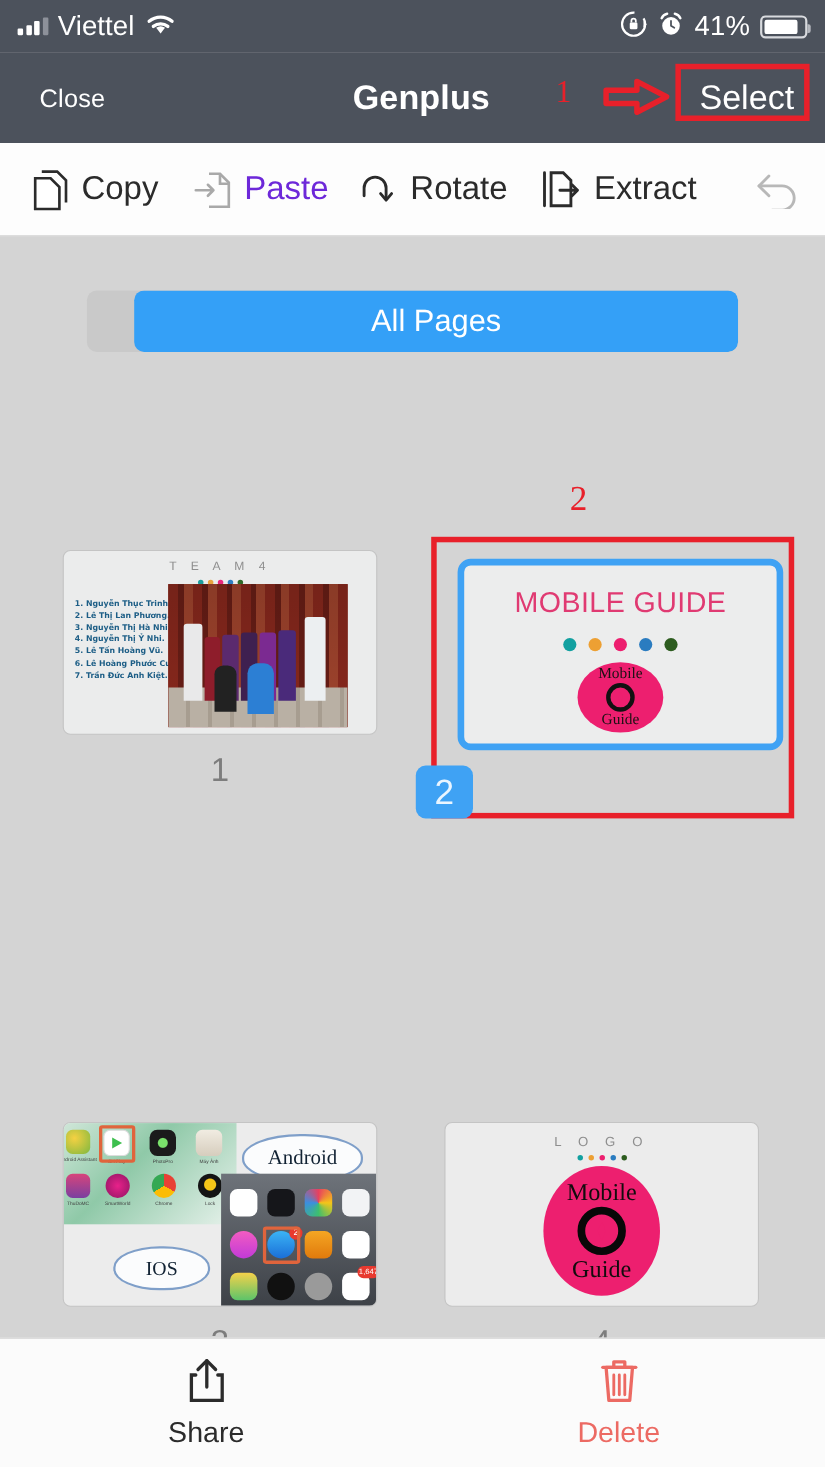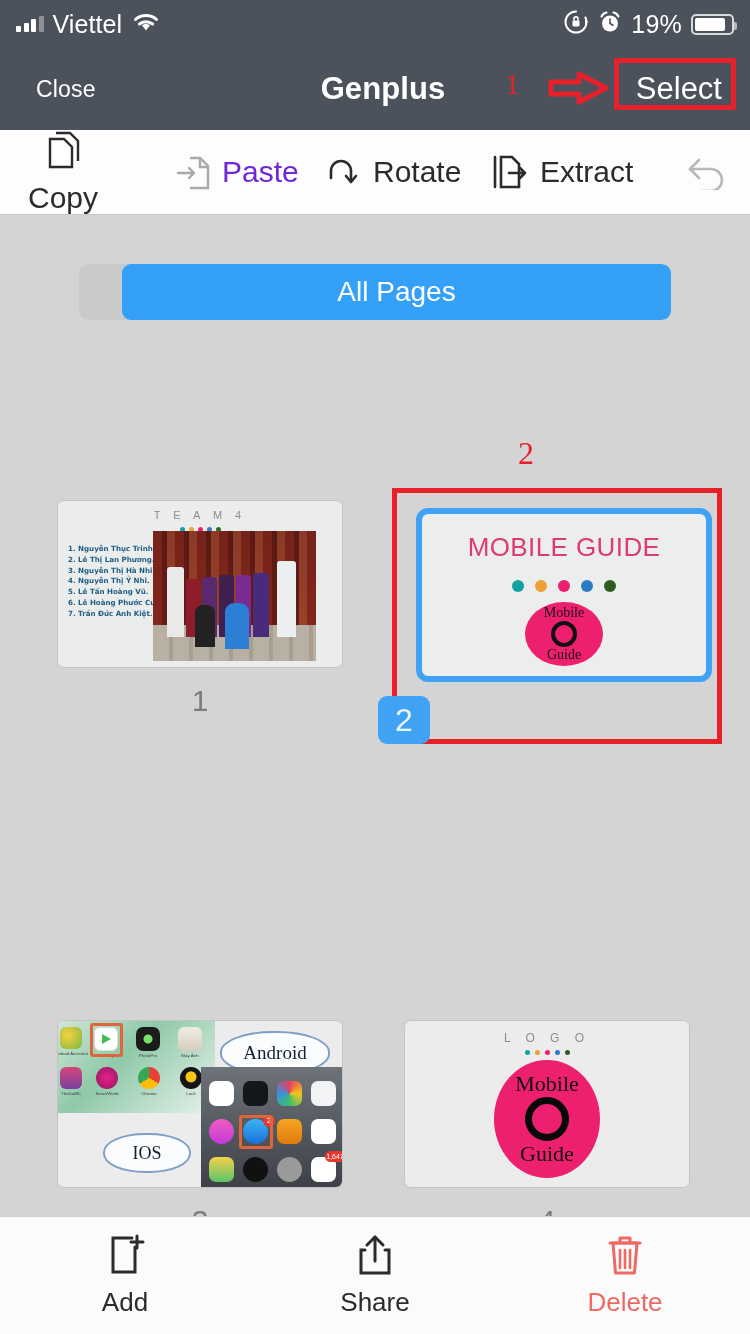--- a/index.html
+++ b/index.html
@@ -73,21 +73,21 @@
   
   .actionbar {
     position: absolute; top: 130px; left: 0; width: 750px; height: 85px;
     background: #fdfdfd; display: flex; align-items: center;
     border-bottom: 1px solid #c8c8c8;
   }
   .act {
     display: flex; align-items: center; gap: 12px;
     font-size: 30px; color: #2b2b2b;
   }
-  .act.copy   { position: absolute; left: 28px; flex-direction: column; }
+  .act.copy   { position: absolute; left: 28px; }
   .act.paste  { position: absolute; left: 176px; color: #6d28d9; }
   .act.rotate { position: absolute; left: 325px; }
   .act.extract{ position: absolute; left: 492px; }
   .act.undo   { position: absolute; left: 686px; }
   .act svg { display: block; }
 
   
   .segwrap {
     position: absolute; top: 264px; left: 79px;
     width: 592px; height: 56px;
@@ -255,21 +255,21 @@
           <path d="M22 10l3 3-3 3z" fill="#fff"></path>
         </svg>
       </span>
       <span>
         <svg width="24" height="24" viewBox="0 0 24 24">
           <circle cx="12" cy="13.5" r="8" fill="#fff"></circle>
           <path d="M12 9v4.5l3 1.8" stroke="#4c525c" stroke-width="1.6" fill="none" stroke-linecap="round"></path>
           <path d="M3.5 6.5a7 7 0 0 1 5-4M20.5 6.5a7 7 0 0 0-5-4" stroke="#fff" stroke-width="2.2" fill="none" stroke-linecap="round"></path>
         </svg>
       </span>
-      <span class="pct">19%</span>
+      <span class="pct">41%</span>
       <span class="battery">
           <span></span>
         </span>
     </div>
   </div>
 
   <div class="navbar">
     <div class="nav-close">Close</div>
     <div class="nav-title">Genplus</div>
     <div class="nav-select">Select</div>
@@ -463,29 +463,20 @@
         </div>
       </div>
       <div class="pagenum">4</div>
     </div>
   </div>
 
   <div class="bottombar">
     <div class="bb">
       <span>
         <svg width="42" height="44" viewBox="0 0 42 44">
-          <path d="M28 5H9v34h22V14" fill="none" stroke="#2b2b2b" stroke-width="3" stroke-linecap="round"></path>
-          <path d="M33 3v12M27 9h12" stroke="#2b2b2b" stroke-width="3" stroke-linecap="round"></path>
-        </svg>
-      </span>
-      <span>Add</span>
-    </div>
-    <div class="bb">
-      <span>
-        <svg width="42" height="44" viewBox="0 0 42 44">
           <path d="M21 4v24" stroke="#2b2b2b" stroke-width="3" stroke-linecap="round"></path>
           <path d="M13 12l8-8 8 8" fill="none" stroke="#2b2b2b" stroke-width="3" stroke-linecap="round" stroke-linejoin="round"></path>
           <path d="M11 17H7v23h28V17h-4" fill="none" stroke="#2b2b2b" stroke-width="3" stroke-linecap="round"></path>
         </svg>
       </span>
       <span>Share</span>
     </div>
     <div class="bb delete">
       <span>
         <svg width="42" height="44" viewBox="0 0 42 44">

